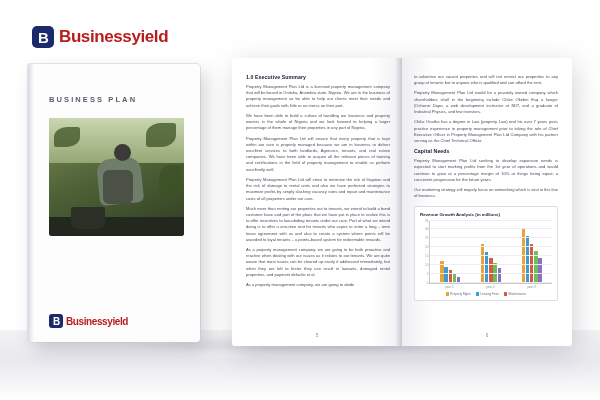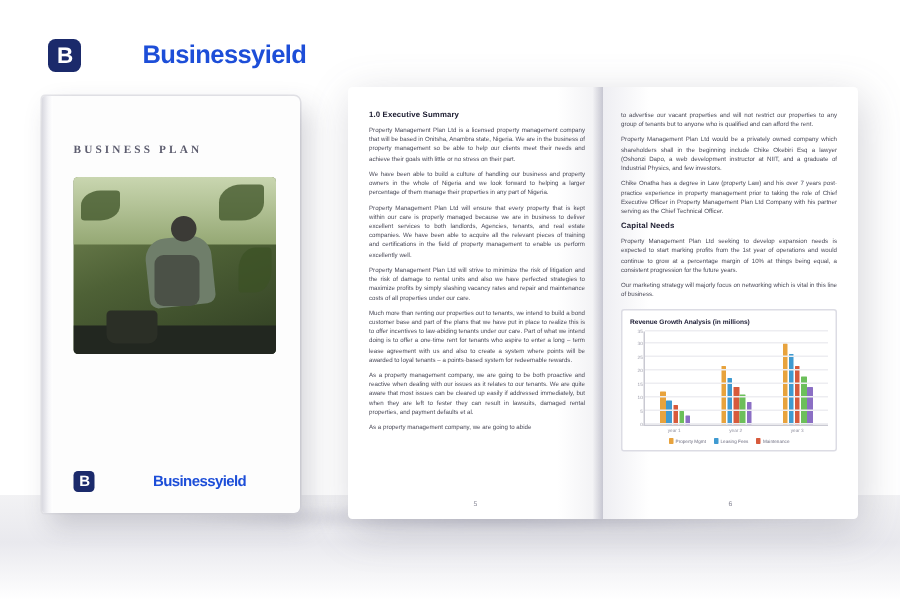--- a/index.html
+++ b/index.html
@@ -38,23 +38,22 @@
     font-size: 15px;
     font-weight: bold;
     display: flex;
     align-items: center;
     justify-content: center;
     letter-spacing: -1px;
   }
   .brand-text {
     font-size: 17px;
     font-weight: bold;
-    color: #1d4ed8;
+    color: #b91c1c;
     letter-spacing: -0.4px;
-    margin-left: 36px;
   }
 
   
   .surface {
     position: absolute;
     left: 0;
     top: 330px;
     width: 600px;
     height: 70px;
     background: linear-gradient(180deg, #f2f2f4 0%, #e9e9ee 45%, #ffffff 100%);
@@ -106,21 +105,20 @@
     color: #1a1a2e;
     line-height: 1.05;
     letter-spacing: -0.3px;
   }
   .cover-sub {
     margin-top: 5px;
     font-size: 7.5px;
     letter-spacing: 2.1px;
     color: #5c5c6e;
     font-weight: bold;
-    font-family: Liberation Serif, serif;
   }
   .cover-photo {
     margin-top: 14px;
     width: 100%;
     height: 118px;
     border-radius: 3px;
     position: relative;
     overflow: hidden;
     background: linear-gradient(160deg, #7d8e5a 0%, #4e6136 48%, #2f3d22 100%);
   }

